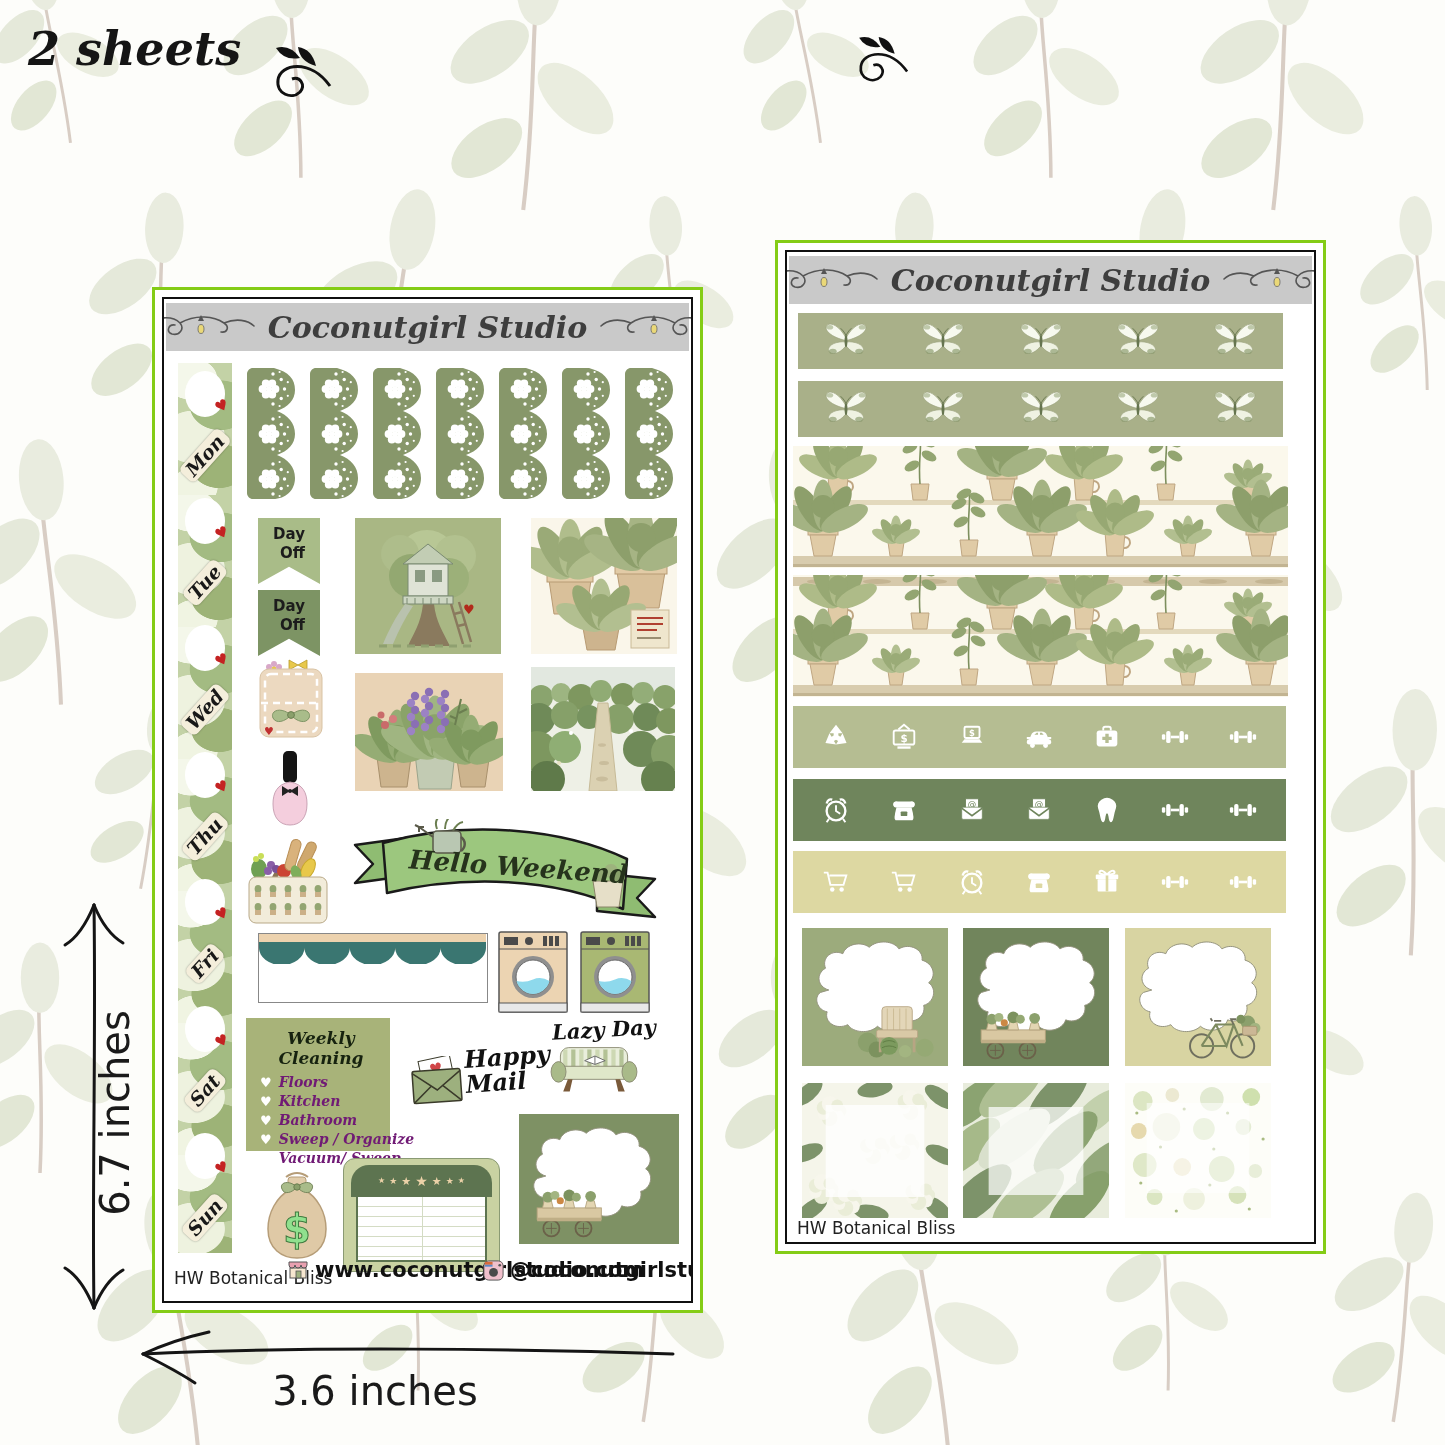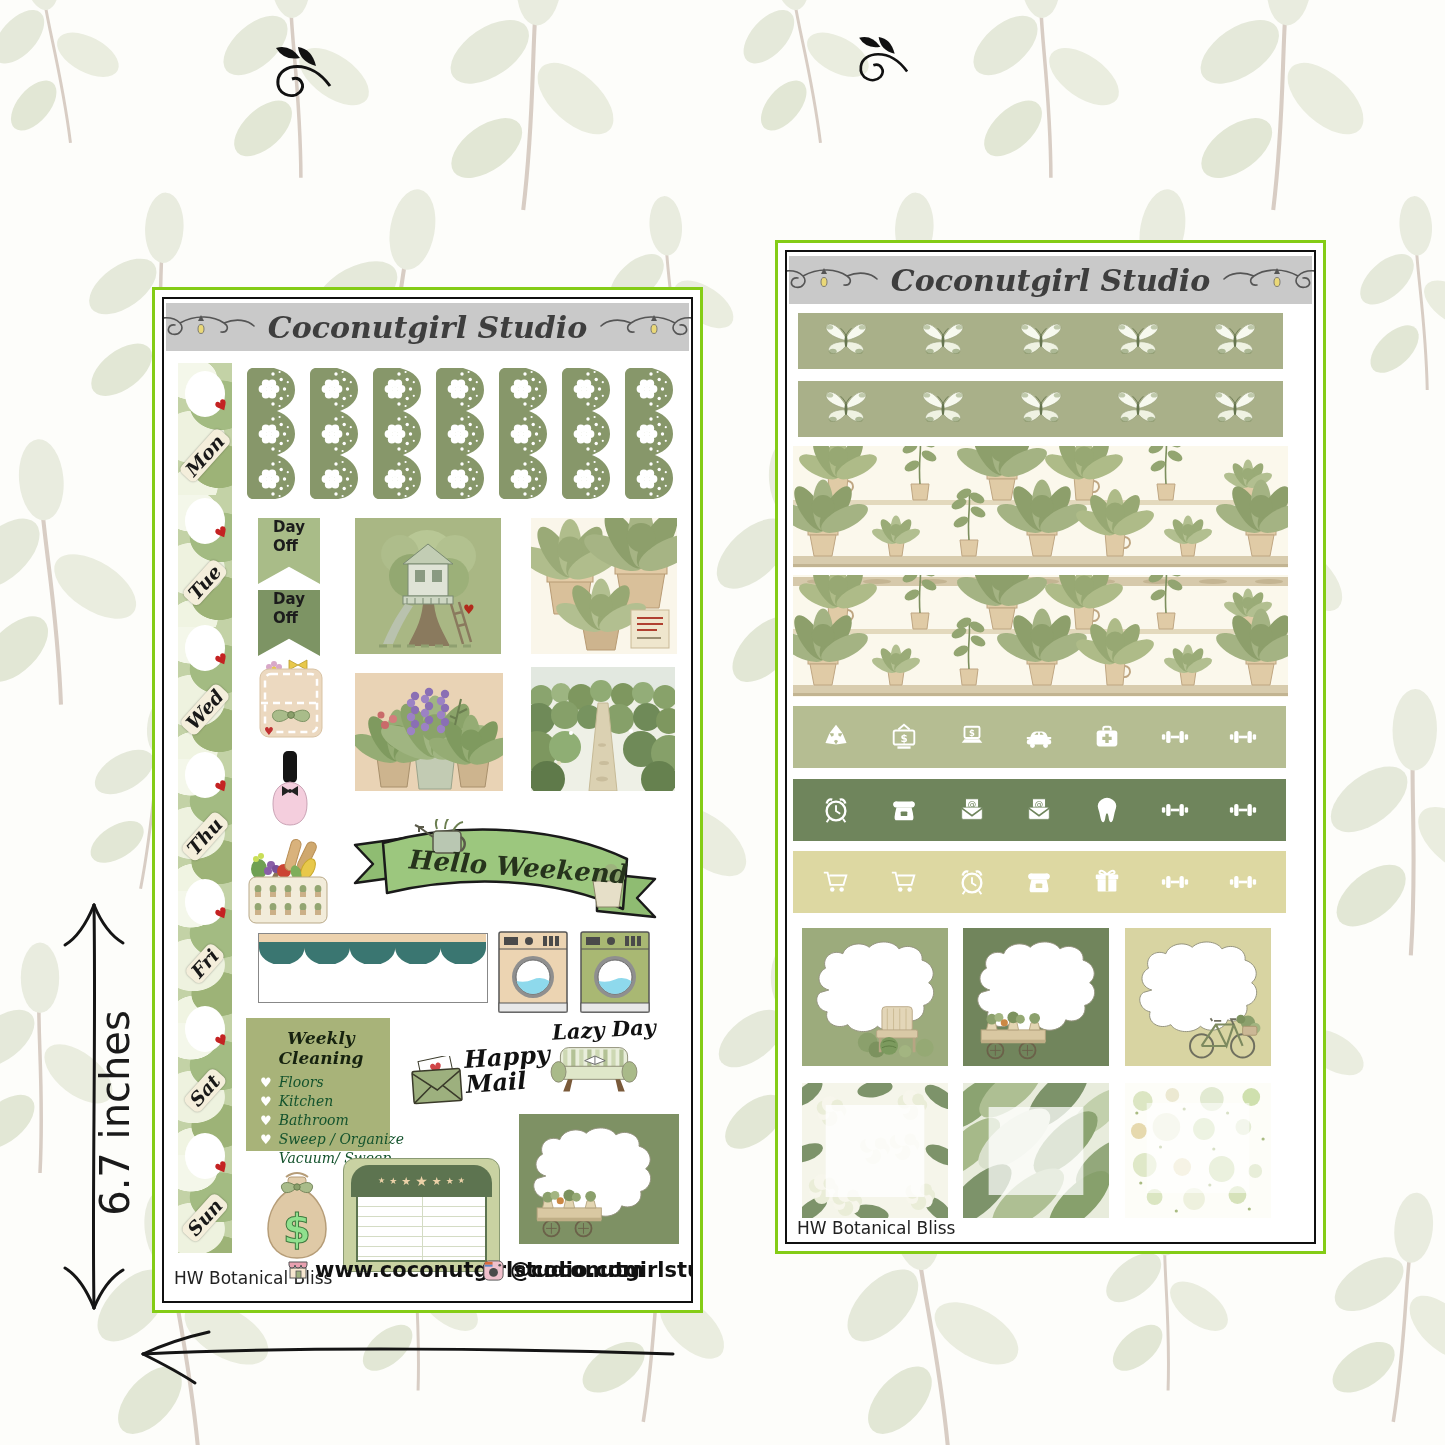--- a/index.html
+++ b/index.html
@@ -38,33 +38,33 @@
   .day-heart{position:absolute;right:-3px;bottom:2px;color:#c42222;font-size:15px;transform:rotate(-28deg);}
   .day-tag{position:absolute;left:50%;bottom:24px;transform:translateX(-50%) rotate(-48deg);
     background:#f4eedb;border-radius:6px;padding:1px 5px;font-size:19px;line-height:1;
     font-family:"DejaVu Serif",serif;font-style:italic;font-weight:bold;color:#181818;box-shadow:0 0 2px rgba(0,0,0,.35);}
 
   #scallop-row{position:absolute;left:80px;top:66px;display:flex;gap:9px;}
 
   .dayoff-flag{position:absolute;left:94px;width:62px;height:66px;
     clip-path:polygon(0 0,100% 0,100% 100%,50% 74%,0 100%);
     display:flex;align-items:flex-start;justify-content:center;}
-  .dayoff-flag .flag-text{font-size:15px;font-weight:bold;line-height:1.25;
-    white-space:pre-line;text-align:left;color:#1c1c1c;}
+  .dayoff-flag .flag-text{margin-top:7px;font-size:15px;font-weight:bold;line-height:1.25;
+    white-space:pre-line;text-align:right;color:#1c1c1c;}
 
   .img-box{position:absolute;overflow:hidden;}
 
   #banner-text{position:absolute;left:60px;top:32px;width:190px;text-align:center;
     font-size:26px;color:#26331c;transform:rotate(4deg);white-space:nowrap;}
 
   #cleaning-box{position:absolute;left:82px;top:719px;width:144px;height:133px;background:#a8b379;padding:8px 0 0 14px;box-sizing:border-box;}
   .cleaning-title{font-size:17px;color:#16220f;text-align:center;margin:2px 8px 6px 0;}
   .clean-row{display:flex;align-items:center;gap:7px;margin:3px 0;}
   .clean-heart{color:#fff;font-size:13px;}
-  .clean-text{font-family:"DejaVu Serif",serif;font-style:italic;font-weight:normal;font-size:14px;color:#14532d;white-space:nowrap;}
+  .clean-text{font-family:"DejaVu Serif",serif;font-style:italic;font-weight:bold;font-size:14px;color:#701a75;white-space:nowrap;}
 
   #happy-mail{position:absolute;left:245px;top:745px;width:130px;height:70px;}
   .hm-text{position:absolute;left:56px;top:0;font-size:24px;line-height:1.05;color:#111;white-space:pre-line;transform:rotate(-4deg);}
   #lazy-day{position:absolute;left:382px;top:718px;width:116px;height:86px;}
   .lazy-text{font-size:21px;color:#111;text-align:center;transform:rotate(-3deg);}
 
   #tracker{position:absolute;left:179px;top:859px;width:155px;height:112px;background:#c9d2a2;
     border:1px solid #8a9a74;border-radius:12px 12px 8px 8px;}
   .tracker-arch{position:absolute;left:7px;right:7px;top:6px;height:32px;background:#5d7450;
     border-radius:18px 18px 0 0;display:flex;align-items:center;justify-content:center;gap:4px;}
@@ -346,20 +346,21 @@
       </g>
       <g transform="translate(1415,1215) scale(1.6) rotate(6)">
         <path d="M0,130 C3,70 -3,35 0,0" stroke="#d8cdc4" stroke-width="2.2" fill="none"></path>
         <ellipse cx="0" cy="8" rx="12" ry="22" fill="#e9ecdf"></ellipse>
         <ellipse cx="-24" cy="46" rx="24" ry="13" fill="#e5e9da" transform="rotate(-38 -24 46)"></ellipse>
         <ellipse cx="24" cy="68" rx="25" ry="13" fill="#eaeddf" transform="rotate(38 24 68)"></ellipse>
         <ellipse cx="-22" cy="98" rx="22" ry="12" fill="#e2e7d5" transform="rotate(-40 -22 98)"></ellipse>
       </g>
     </svg>
 
+  <div class="abs script sheets-count">2 sheets</div>
   <svg class="abs" style="left:268px;top:40px;z-index:2" width="72" height="66" viewBox="0 0 72 66">
     <path d="M62,46 C42,18 12,24 10,40 C8,54 24,60 32,52 C38,45 32,36 24,39" stroke="#111" stroke-width="3" fill="none"></path>
     <path d="M32,18 q-10,-14 -24,-10 q8,13 24,10 z" fill="#111"></path>
     <path d="M48,26 q-4,-17 -18,-19 q2,15 18,19 z" fill="#111"></path>
   </svg>
   <svg class="abs" style="left:852px;top:30px;z-index:2" width="64" height="60" viewBox="0 0 72 66">
     <path d="M62,46 C42,18 12,24 10,40 C8,54 24,60 32,52 C38,45 32,36 24,39" stroke="#111" stroke-width="3" fill="none"></path>
     <path d="M32,18 q-10,-14 -24,-10 q8,13 24,10 z" fill="#111"></path>
     <path d="M48,26 q-4,-17 -18,-19 q2,15 18,19 z" fill="#111"></path>
   </svg>
@@ -1971,13 +1972,14 @@
   </svg>
   <div class="abs dim-label-v">6.7 inches</div>
 
   <svg class="abs" style="left:125px;top:1322px;z-index:2" width="560" height="64" viewBox="0 0 560 64">
     <g stroke="#151515" stroke-width="3" fill="none" stroke-linecap="round">
       <path d="M18,32 C180,24 400,27 548,32"></path>
       <path d="M18,32 C42,21 66,14 84,10"></path>
         <path d="M18,32 C40,43 58,53 70,61"></path>
     </g>
   </svg>
+  <div class="abs dim-label-h">3.6 inches</div>
 </div>
 
 </body></html>

